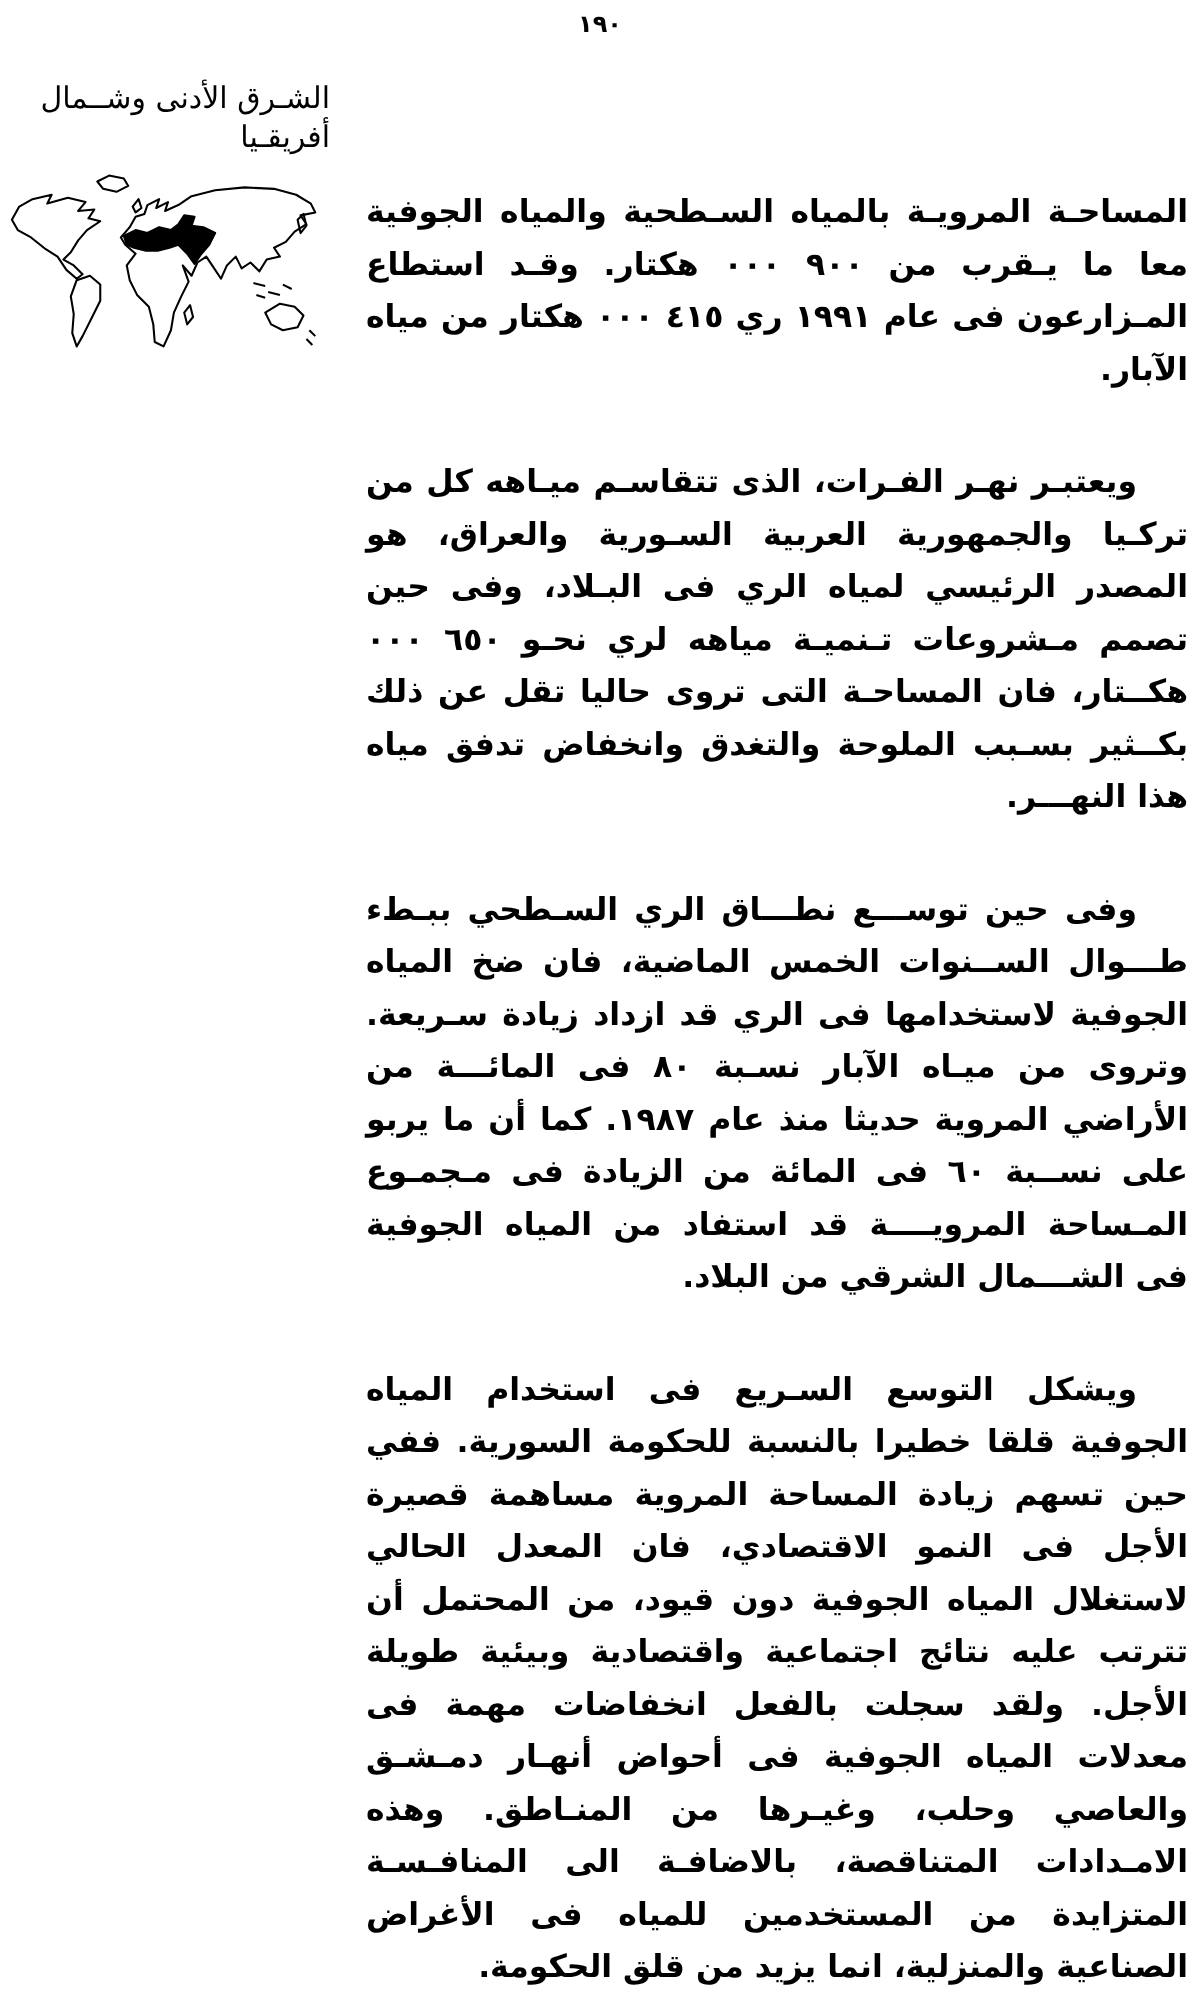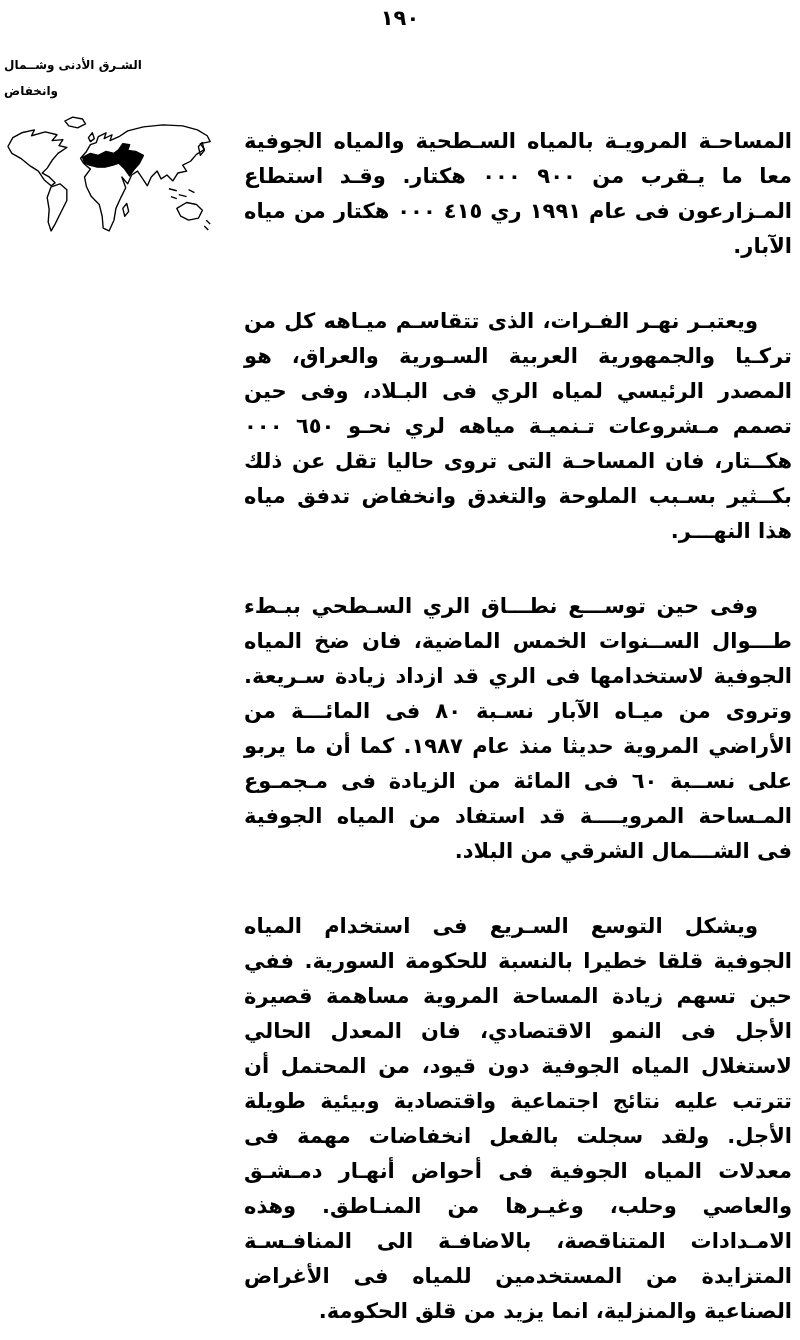--- a/index.html
+++ b/index.html
@@ -4,45 +4,45 @@
 <style>
   html, body { margin: 0; padding: 0; }
   body {
     width: 800px; height: 1340px;
     background: #ffffff; color: #000000;
     overflow: hidden; position: relative;
     font-family: "DejaVu Sans", sans-serif;
   }
   .page-number {
     position: absolute; top: 6px; left: 0; width: 100%;
-    text-align: center; font-size: 21px; font-weight: bold;
+    text-align: center; font-size: 16px; font-weight: bold;
   }
   .map-figure { position: absolute; left: 4px; top: 52px; width: 216px; }
   .map-caption {
-    direction: rtl; text-align: left;
-    font-weight: bold; font-size: 12px; line-height: 26px;
+    direction: rtl; text-align: right;
+    font-weight: normal; font-size: 20px; line-height: 26px;
   }
   .world-map { display: block; margin-top: 10px; width: 216px; height: 122px; }
   .body-text {
     position: absolute; left: 244px; top: 124px; width: 548px;
     direction: rtl; text-align: justify;
     font-size: 21px; line-height: 35px; font-weight: bold;
   }
   .body-text p { margin: 0; }
   .body-text p.indent { text-indent: 34px; margin-top: 40px; }
 </style>
 </head>
 <body>
 
 <div class="page-number">١٩٠</div>
 
 <div class="map-figure">
   <div class="map-caption" dir="rtl">
     <div>الشـرق الأدنى وشــمال</div>
-    <div>وانخفاض</div>
+    <div>أفريقـيا</div>
   </div>
   <svg class="world-map" viewBox="0 0 220 124" fill="none" stroke="#000" stroke-width="1.4" stroke-linejoin="round">
 
     <path d="M62,7 L70,3 L80,5 L83,10 L75,14 L66,12 Z"></path>
 
     <path d="M4,33 L9,24 L18,19 L31,16 L28,22 L42,18 L54,21 L49,27 L60,26 L56,32 L64,34 L55,40 L49,47 L44,55 L39,60 L46,64 L52,70 L48,73 L41,67 L35,58 L27,53 L17,45 L8,40 Z"></path>
 
     <path d="M48,74 L57,71 L64,77 L64,88 L58,100 L52,112 L48,119 L45,110 L46,97 L44,85 Z"></path>
 
     <path d="M84,38 L88,31 L94,29 L96,23 L104,19 L102,25 L110,21 L108,27 L117,23 L126,17 L142,13 L162,11 L182,12 L197,16 L207,22 L210,28 L200,30 L204,36 L196,41 L190,48 L182,52 L186,58 L177,60 L172,68 L166,62 L160,66 L156,58 L150,64 L146,73 L140,64 L136,58 L130,62 L126,71 L120,64 L124,75 L119,85 L114,96 L112,108 L107,119 L101,116 L100,104 L97,92 L89,84 L84,74 L82,64 L88,56 L81,50 L78,45 Z"></path>

